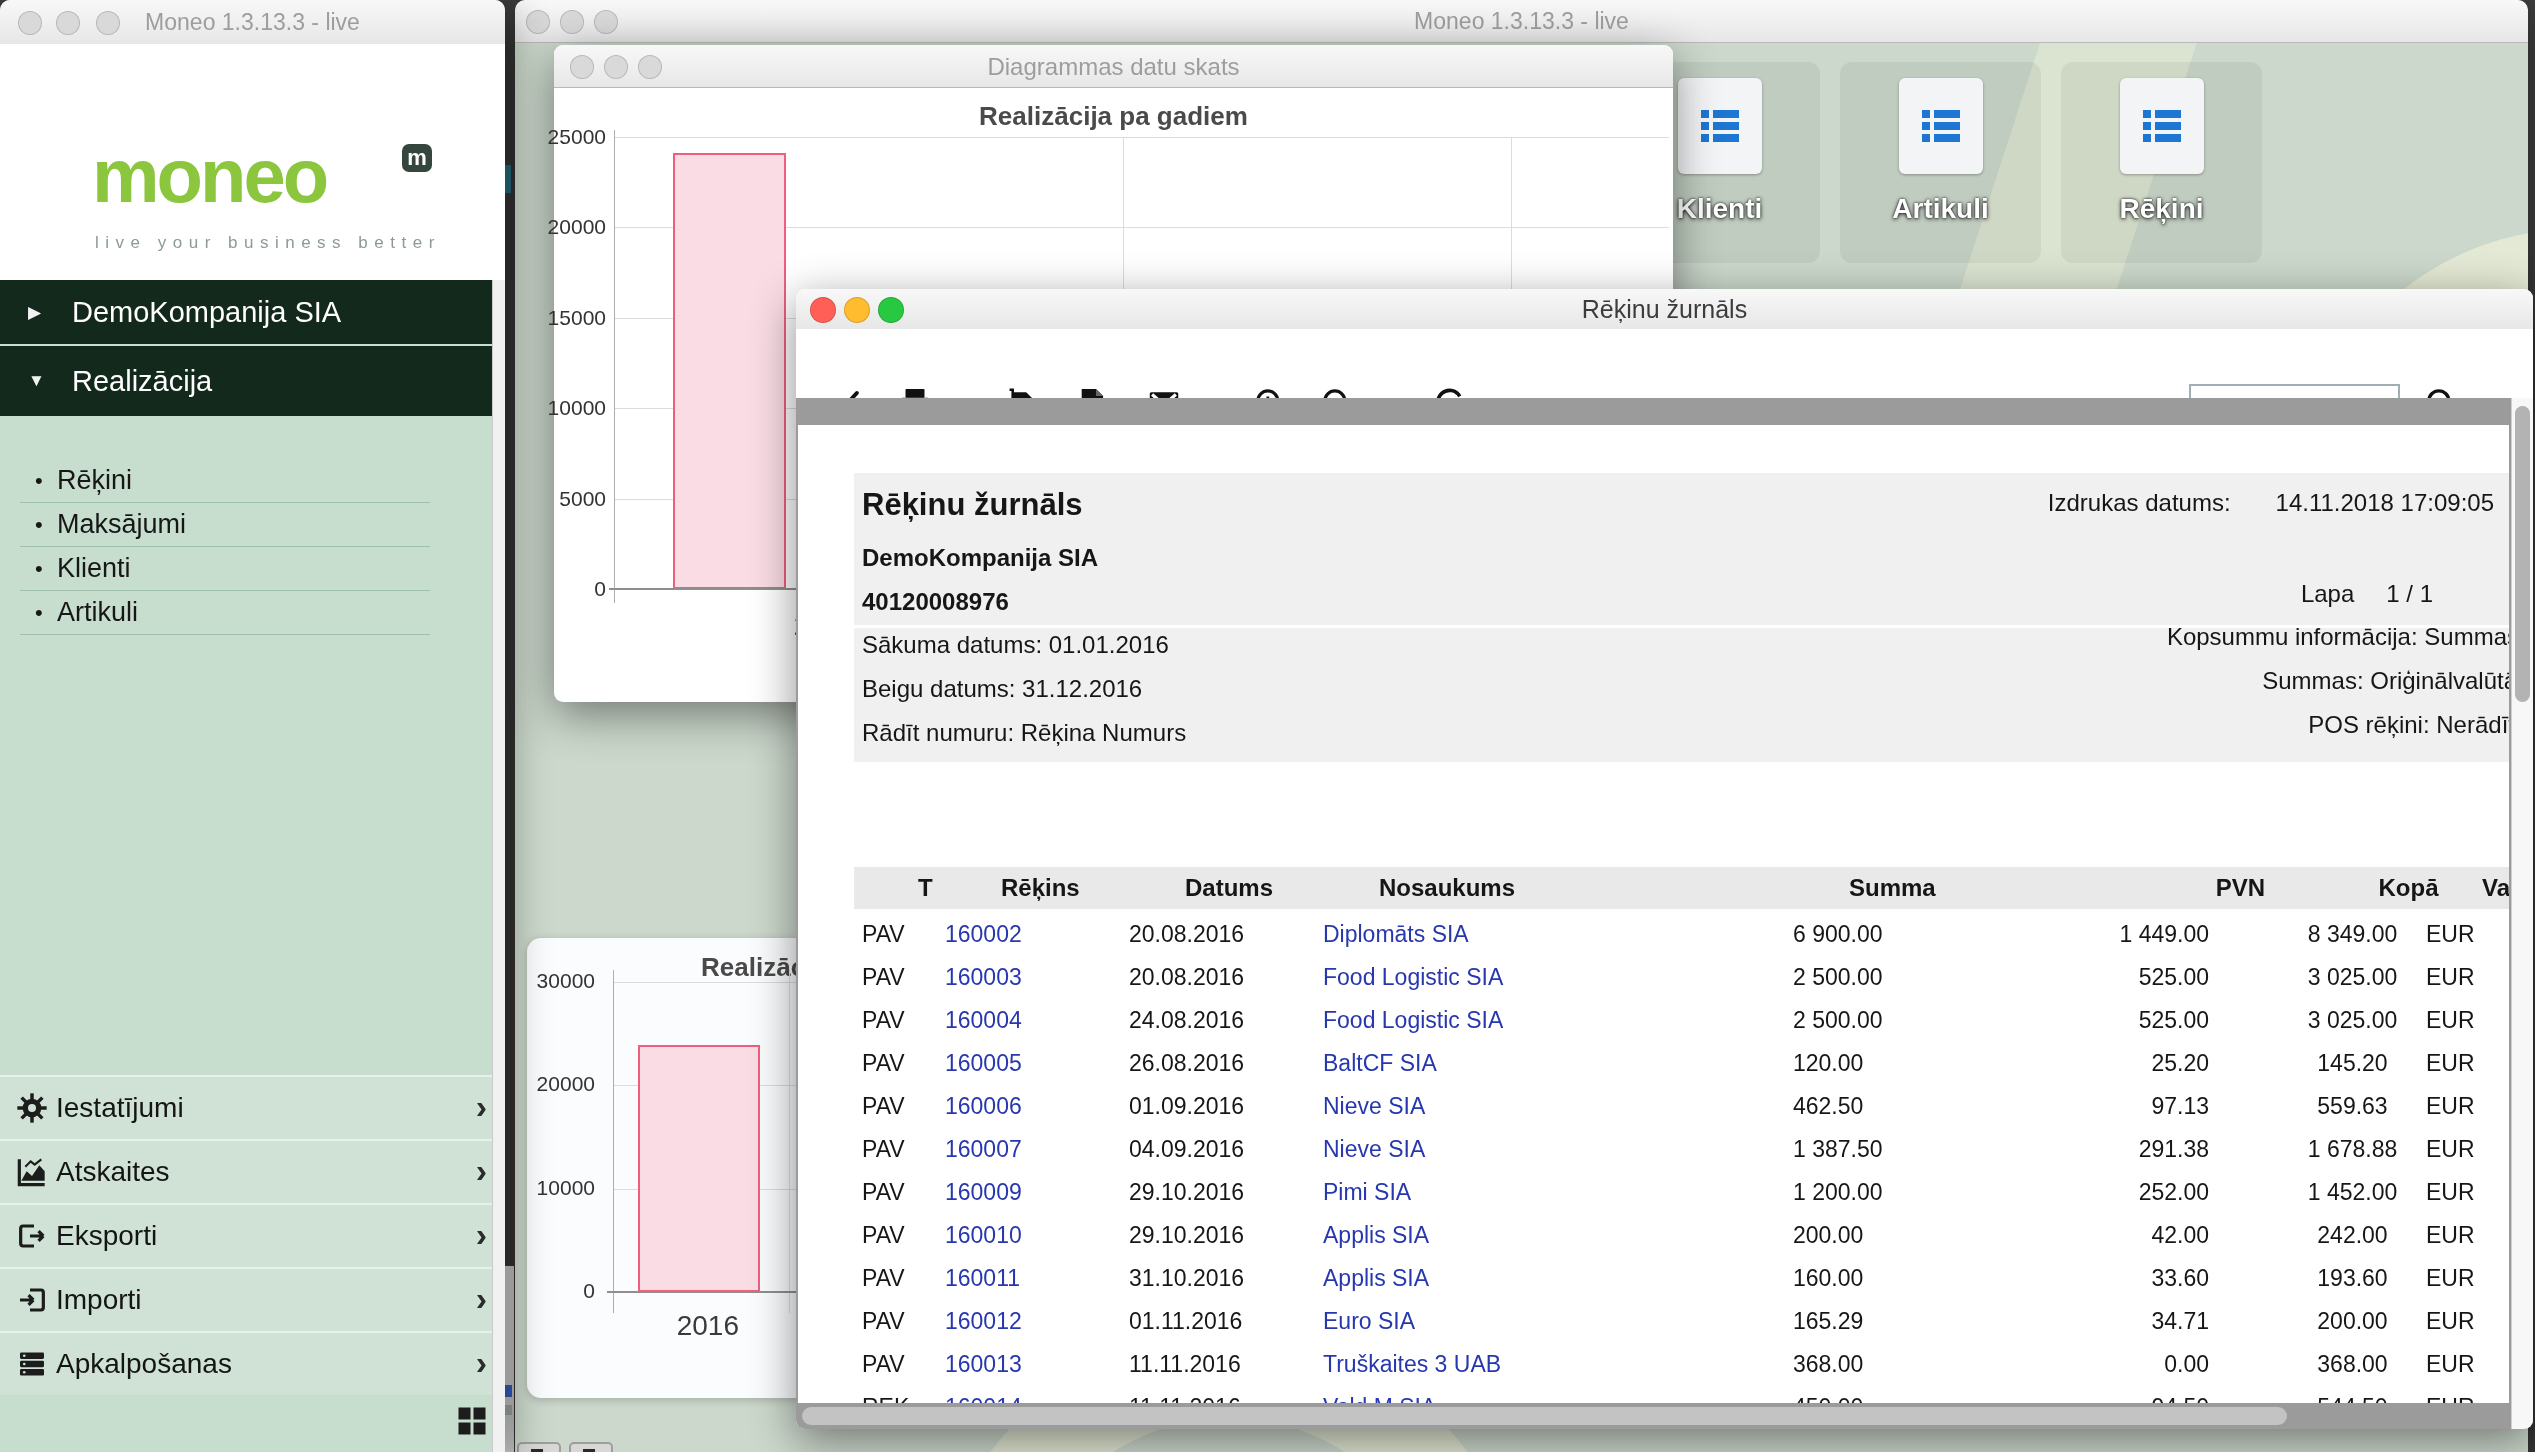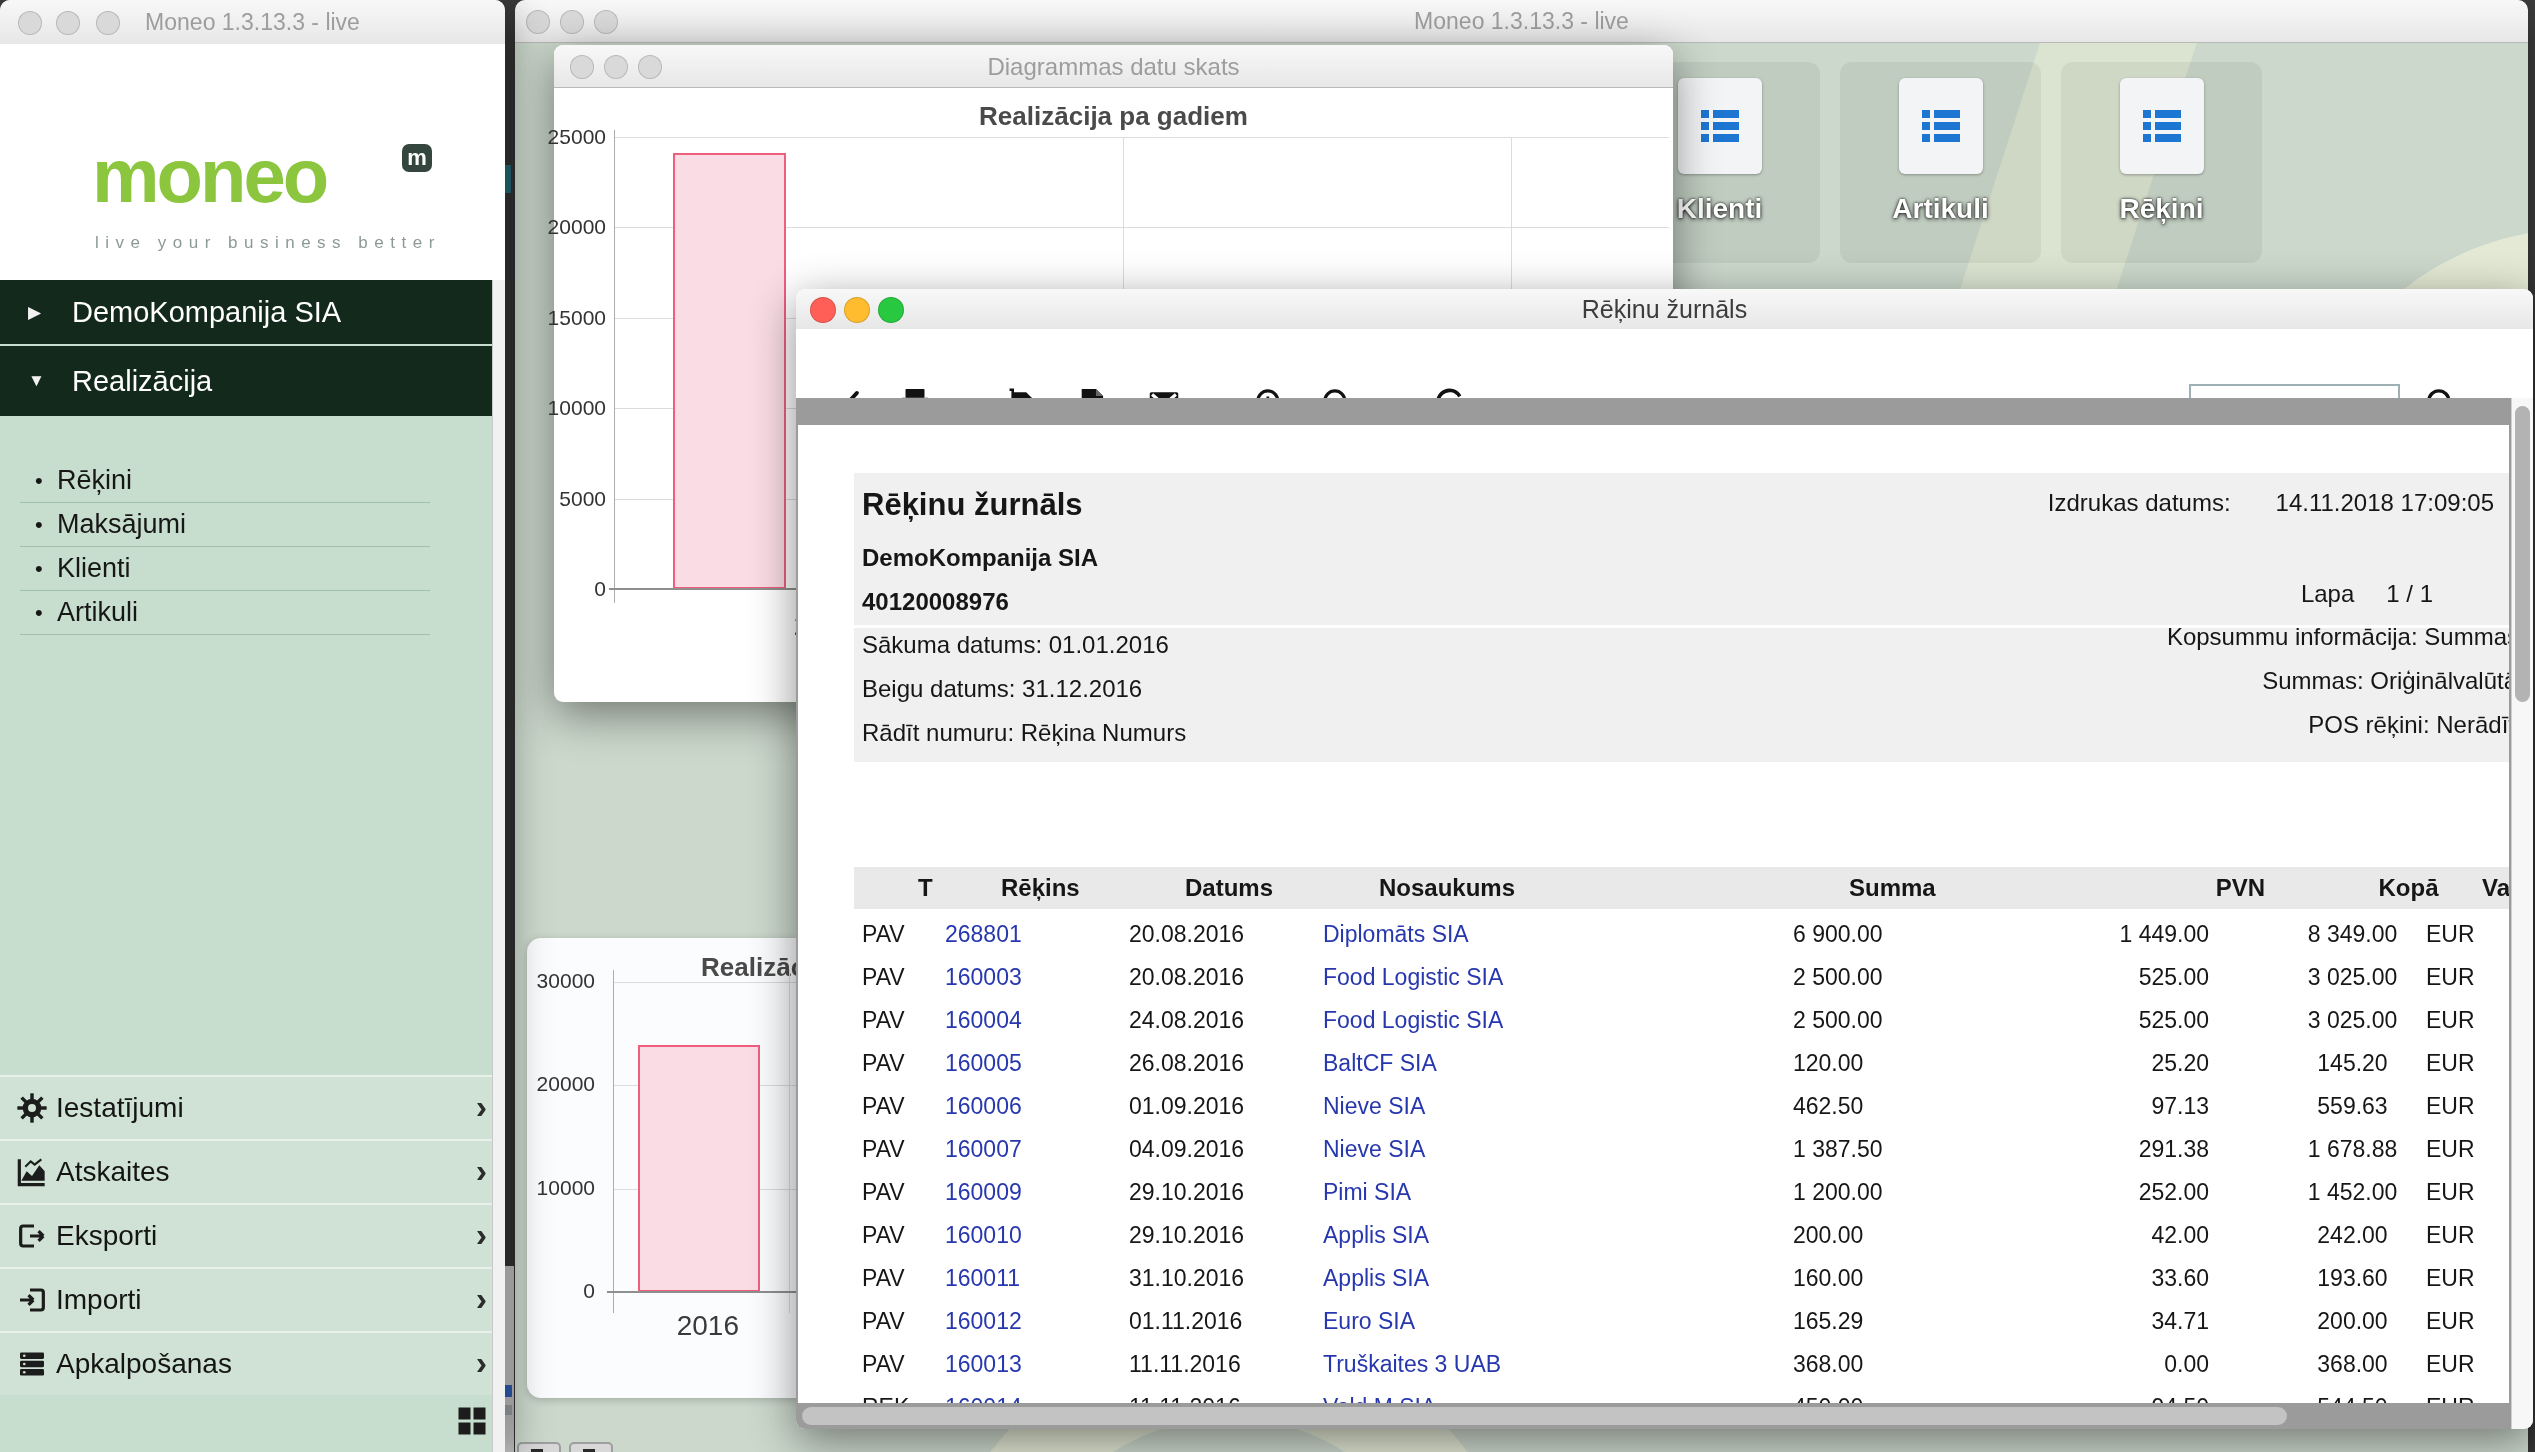--- a/index.html
+++ b/index.html
@@ -433,21 +433,21 @@
         <span class="c csum">Summa</span>
         <span class="c cpvn">PVN</span>
         <span class="c ckopa">Kopā</span>
         <span class="c cval">Val.</span>
       </div>
 
       <div class="trows">
 
       <div class="trow">
             <span class="c ct">PAV</span>
-            <span class="c cno link">268801</span>
+            <span class="c cno link">160002</span>
             <span class="c cdate">20.08.2016</span>
             <span class="c cname link">Diplomāts SIA</span>
             <span class="c csum">6 900.00</span>
             <span class="c cpvn">1 449.00</span>
             <span class="c ckopa">8 349.00</span>
             <span class="c cval">EUR</span>
           </div>
           <div class="trow">
             <span class="c ct">PAV</span>
             <span class="c cno link">160003</span>

